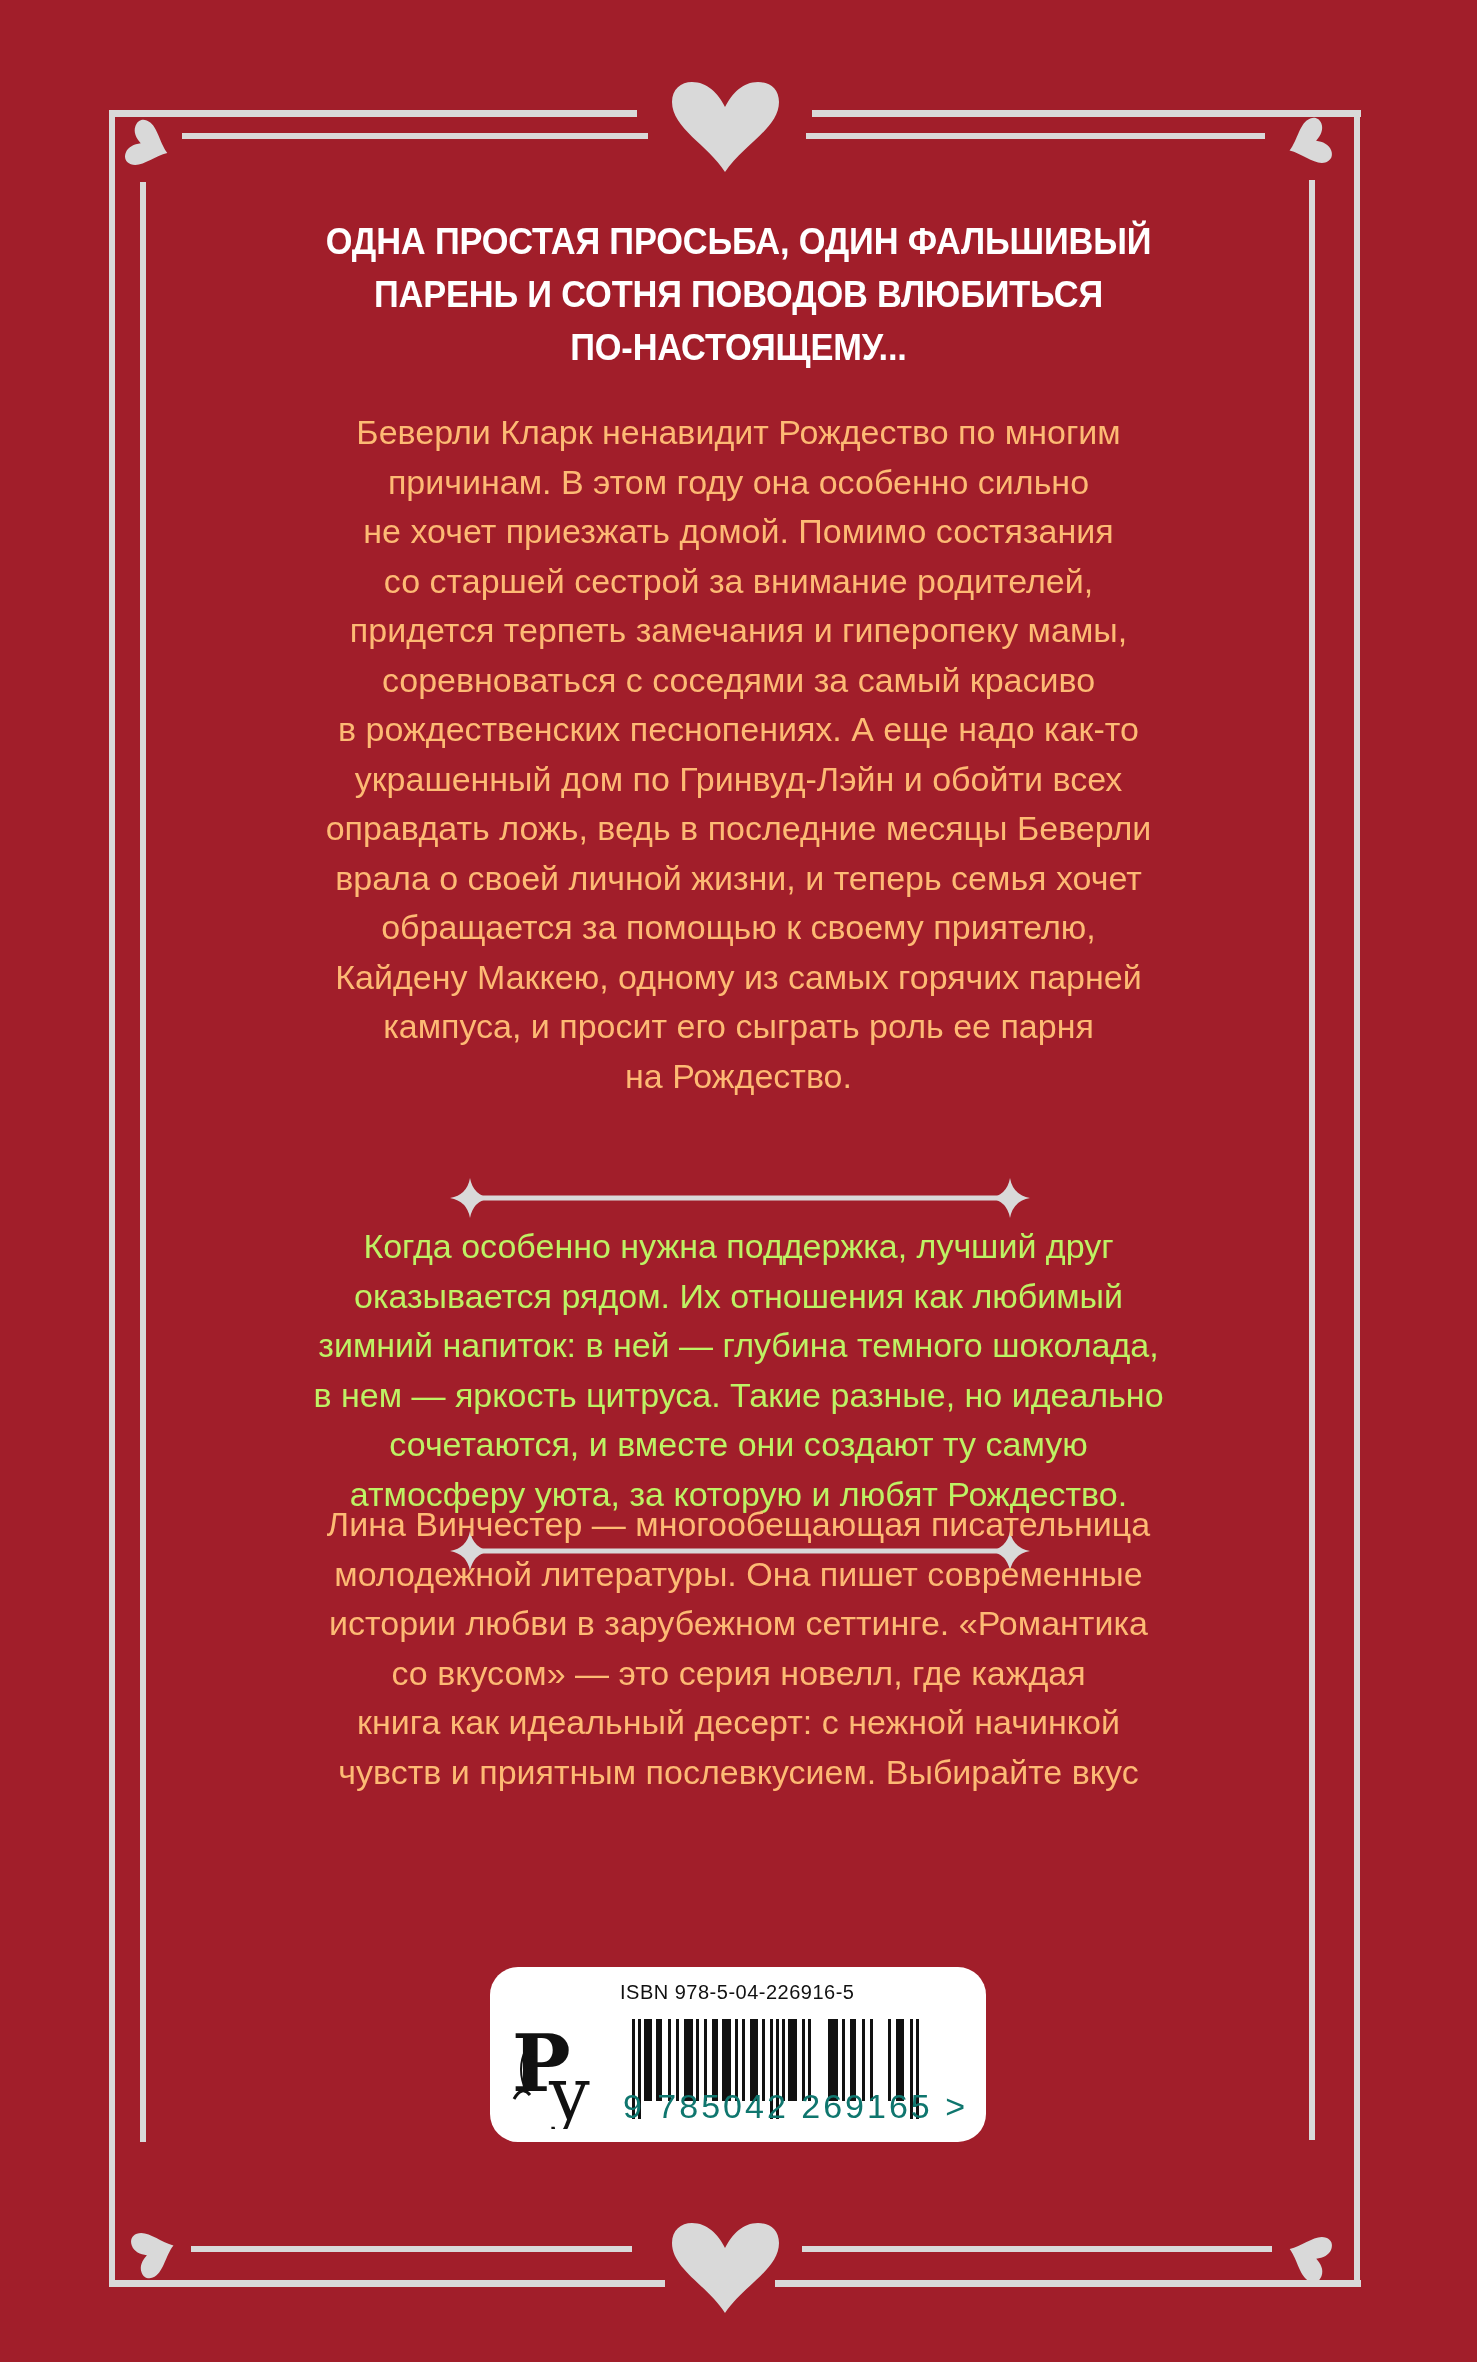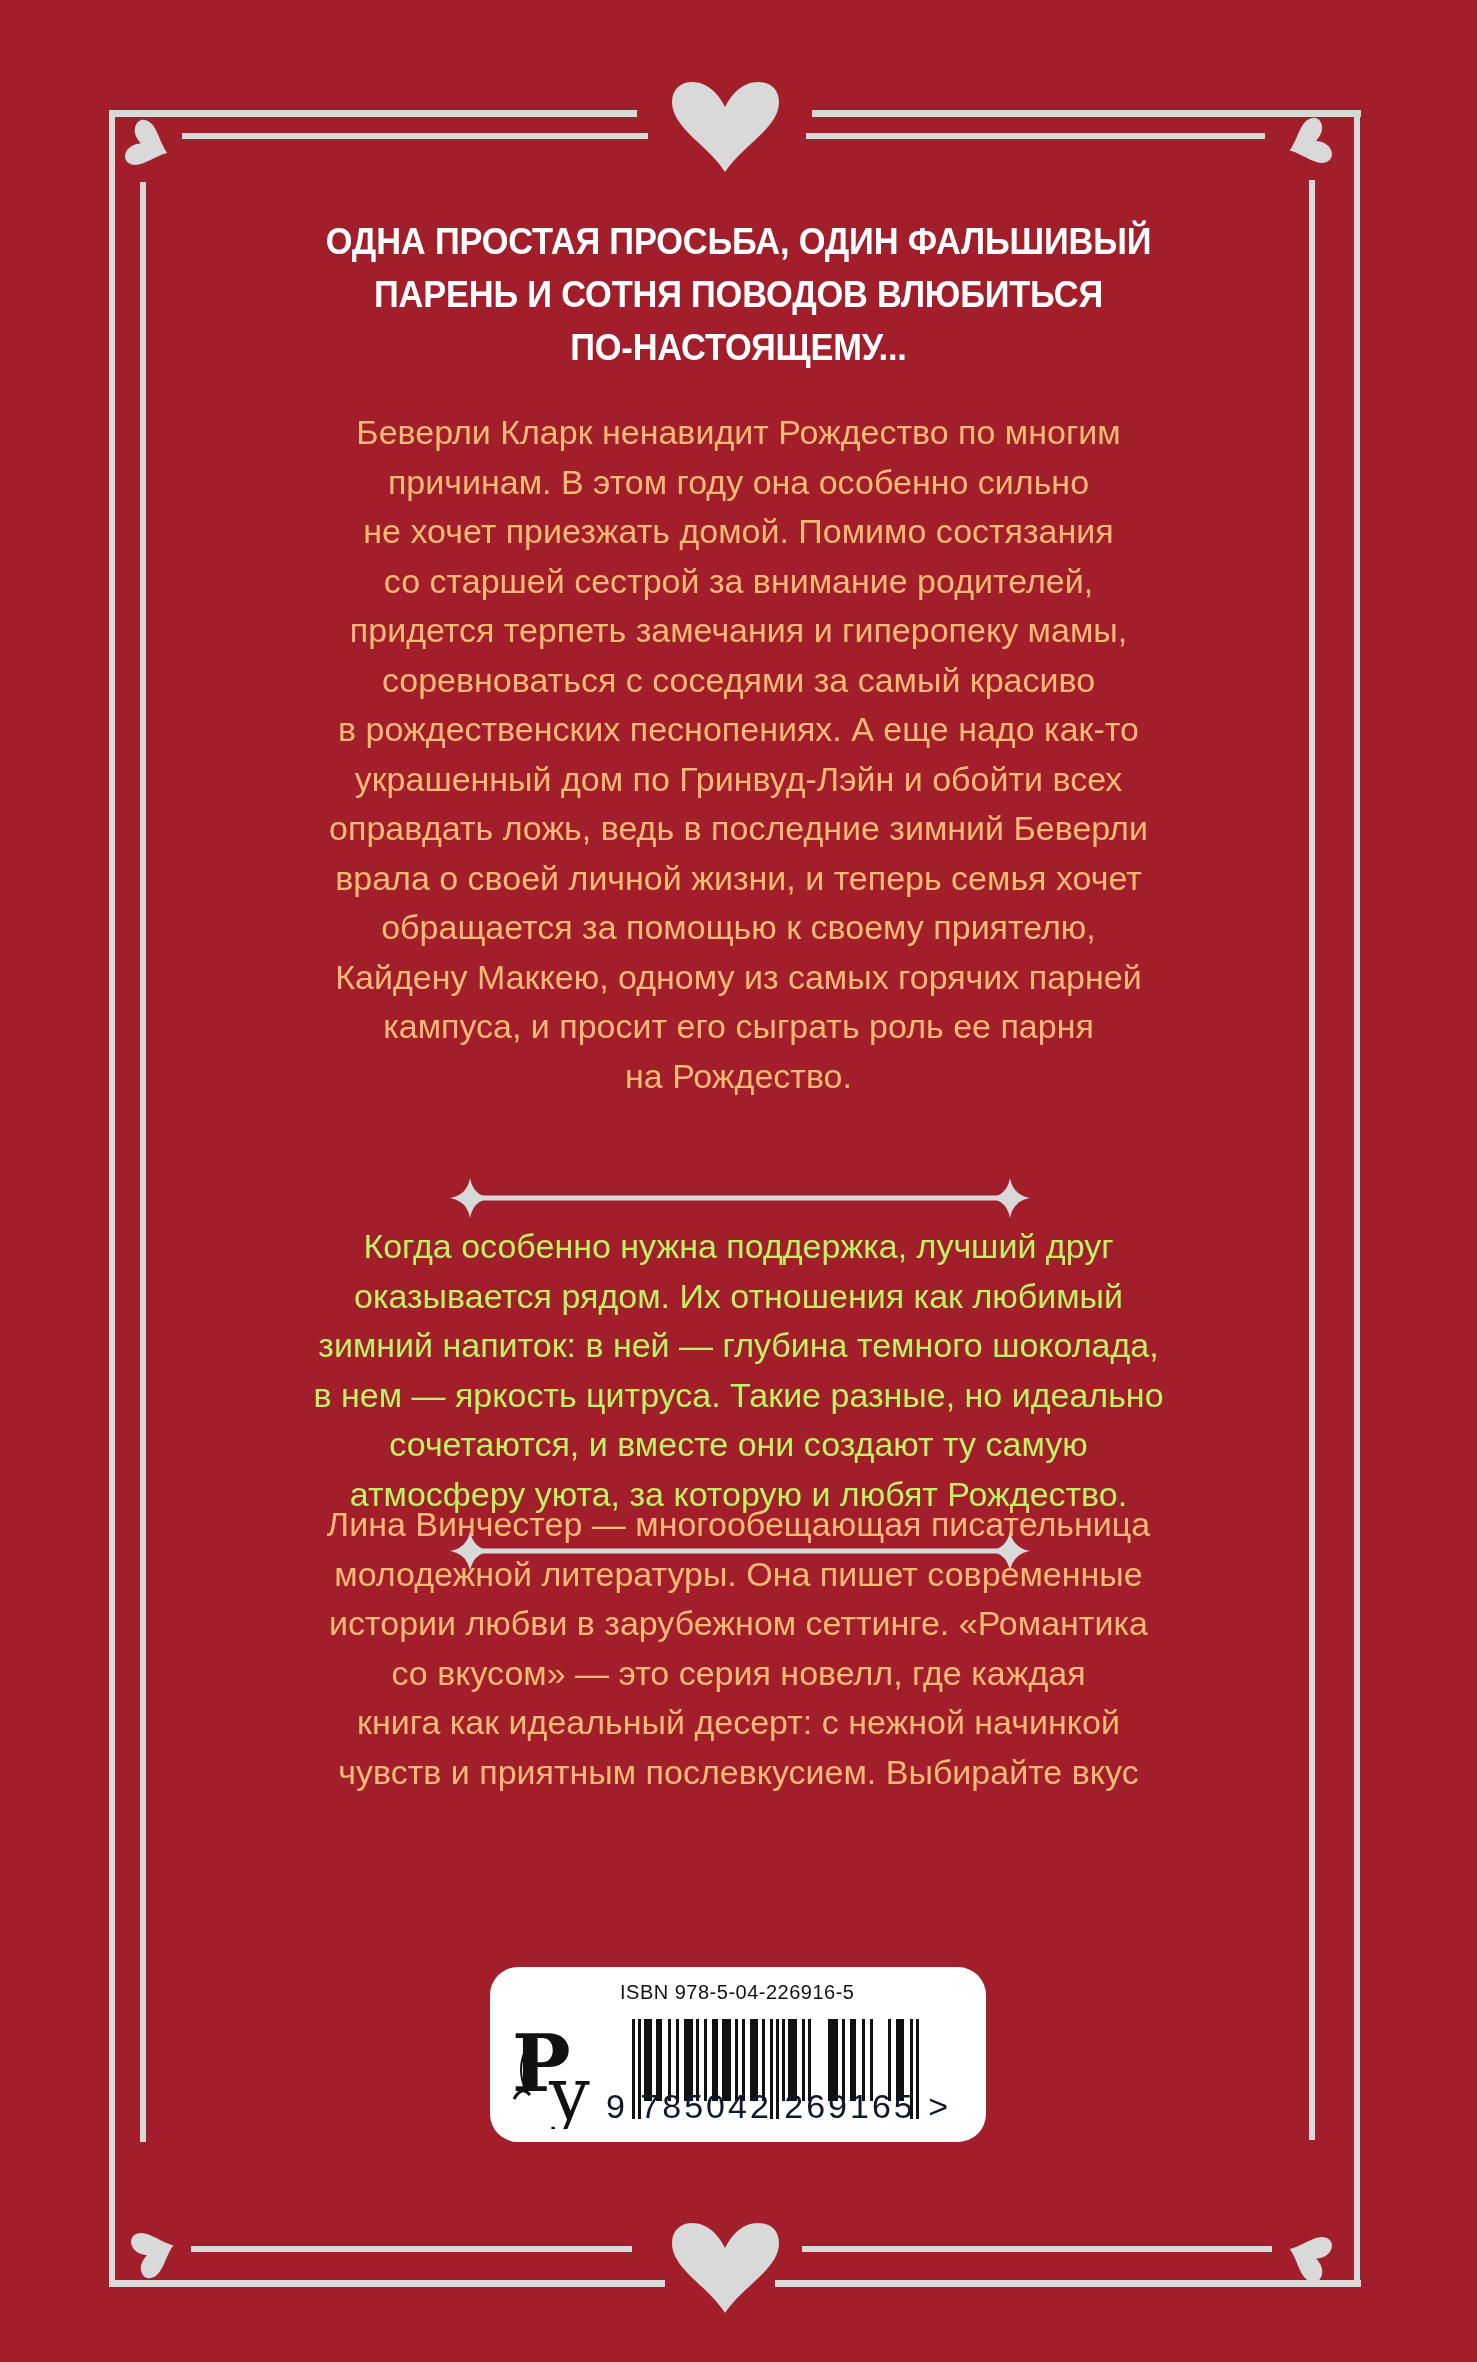--- a/index.html
+++ b/index.html
@@ -48,22 +48,22 @@
   .isbn-text {
     position: absolute; left: 130px; top: 14px;
     font-size: 20px; color: #111; letter-spacing: 0.5px;
     font-family: "Liberation Sans", sans-serif;
   }
   .barcode {
     position: absolute; left: 142px; top: 52px; width: 290px; height: 100px;
   }
   .barcode svg { width: 100%; height: 100%; display: block; }
   .barcode-digits {
-    position: absolute; left: 116px; top: 120px;
-    font-size: 34px; color: #0f172a; letter-spacing: 3px;
+    position: absolute; left: 133px; top: 120px;
+    font-size: 34px; color: #0f766e; letter-spacing: 3px;
     font-family: "Liberation Sans", sans-serif;
     white-space: pre;
     background: transparent;
   }
   .publisher-logo {
     position: absolute; left: 18px; top: 52px; width: 92px; height: 110px;
   }
   .publisher-logo svg { width: 100%; height: 100%; display: block; }
 </style>
 </head>
@@ -124,21 +124,21 @@
 
 <div class="content para para1">
   <div>Беверли Кларк ненавидит Рождество по многим</div>
   <div>причинам. В этом году она особенно сильно</div>
   <div>не хочет приезжать домой. Помимо состязания</div>
   <div>со старшей сестрой за внимание родителей,</div>
   <div>придется терпеть замечания и гиперопеку мамы,</div>
   <div>соревноваться с соседями за самый красиво</div>
   <div>в рождественских песнопениях. А еще надо как-то</div>
   <div>украшенный дом по Гринвуд-Лэйн и обойти всех</div>
-  <div>оправдать ложь, ведь в последние зимний Беверли</div>
+  <div>оправдать ложь, ведь в последние месяцы Беверли</div>
   <div>врала о своей личной жизни, и теперь семья хочет</div>
   <div>обращается за помощью к своему приятелю,</div>
   <div>Кайдену Маккею, одному из самых горячих парней</div>
   <div>кампуса, и просит его сыграть роль ее парня</div>
   <div>на Рождество.</div>
 </div>
 
 <div class="divider" style="top:1178px;">
   <svg viewBox="0 0 580 40">
     <rect x="20" y="17.5" width="540" height="5" fill="#d9d9d9"></rect>

